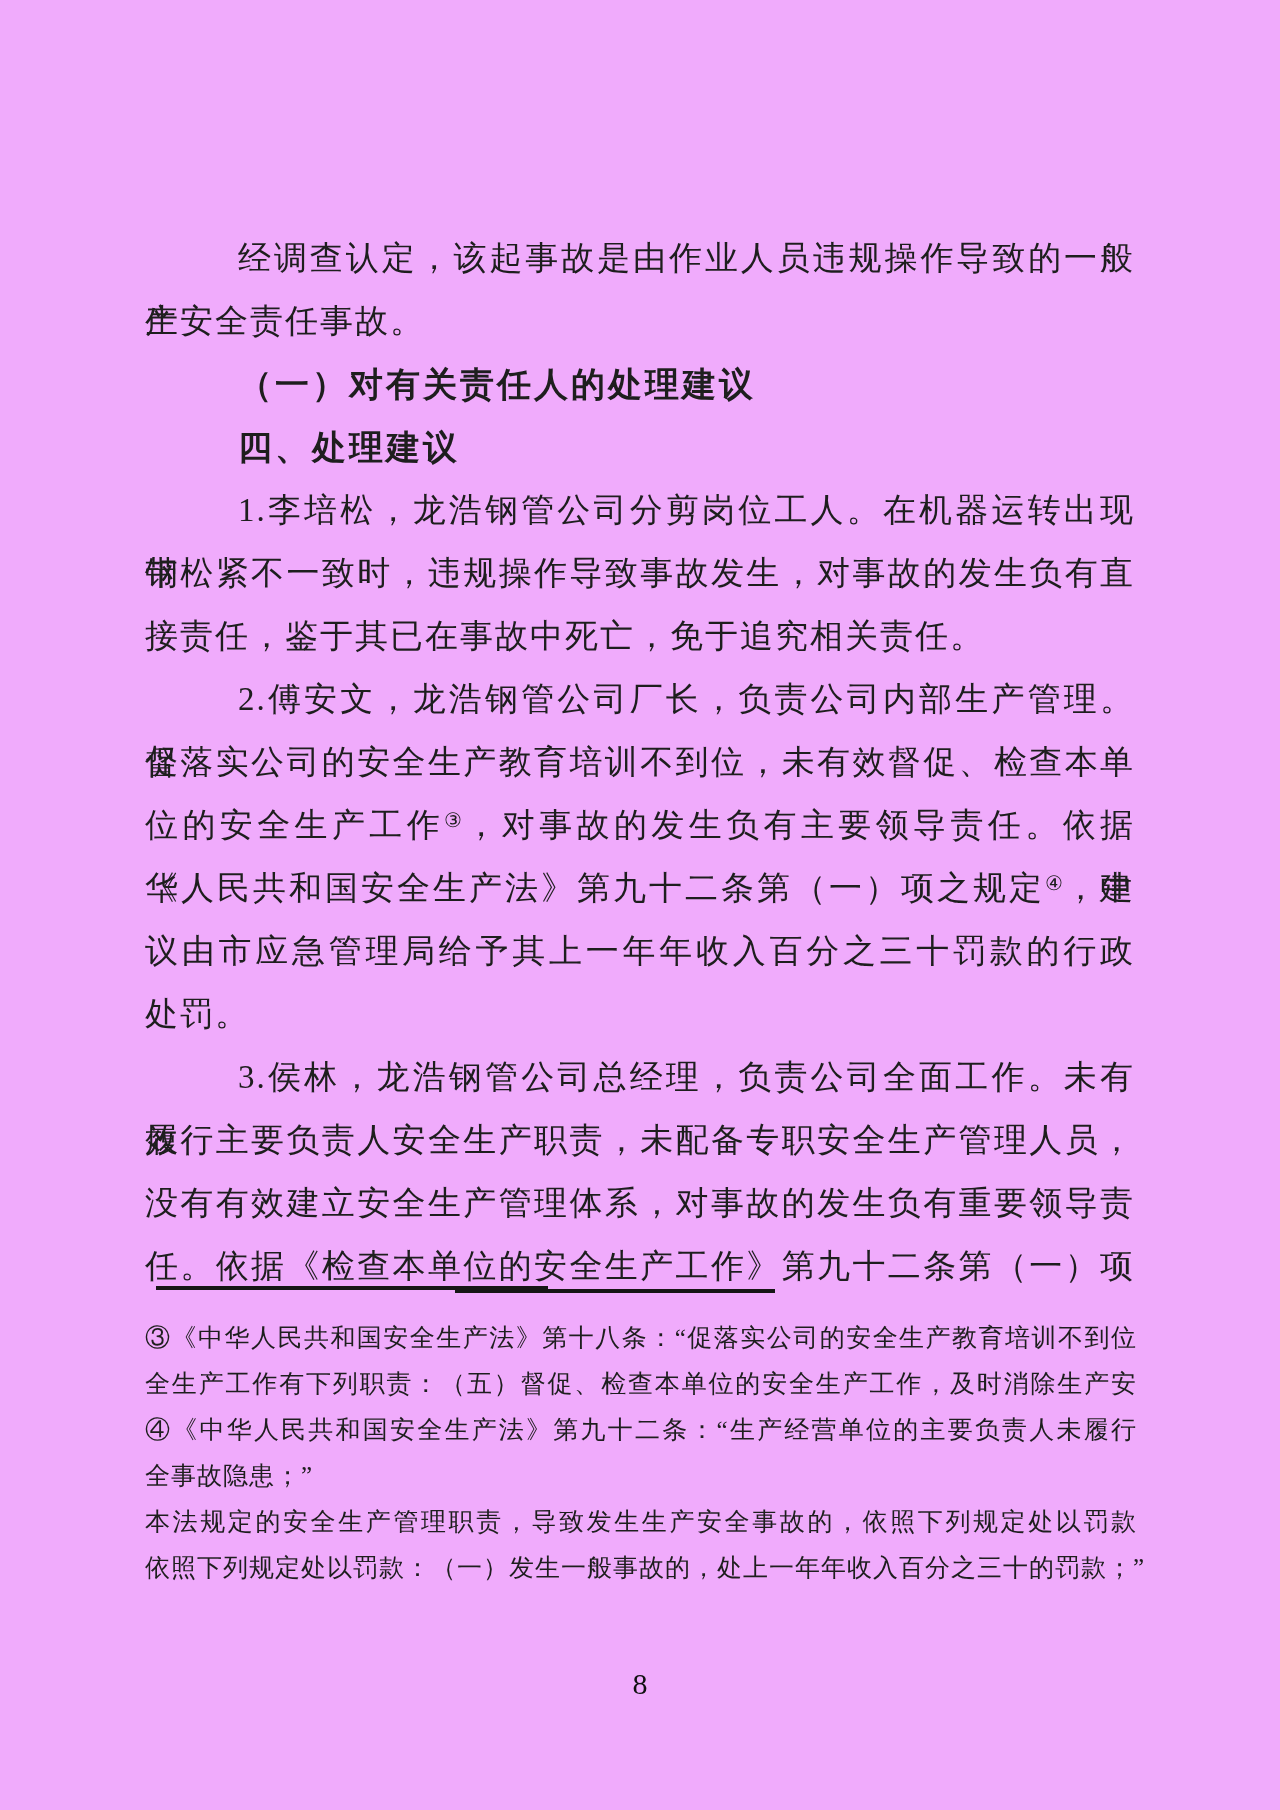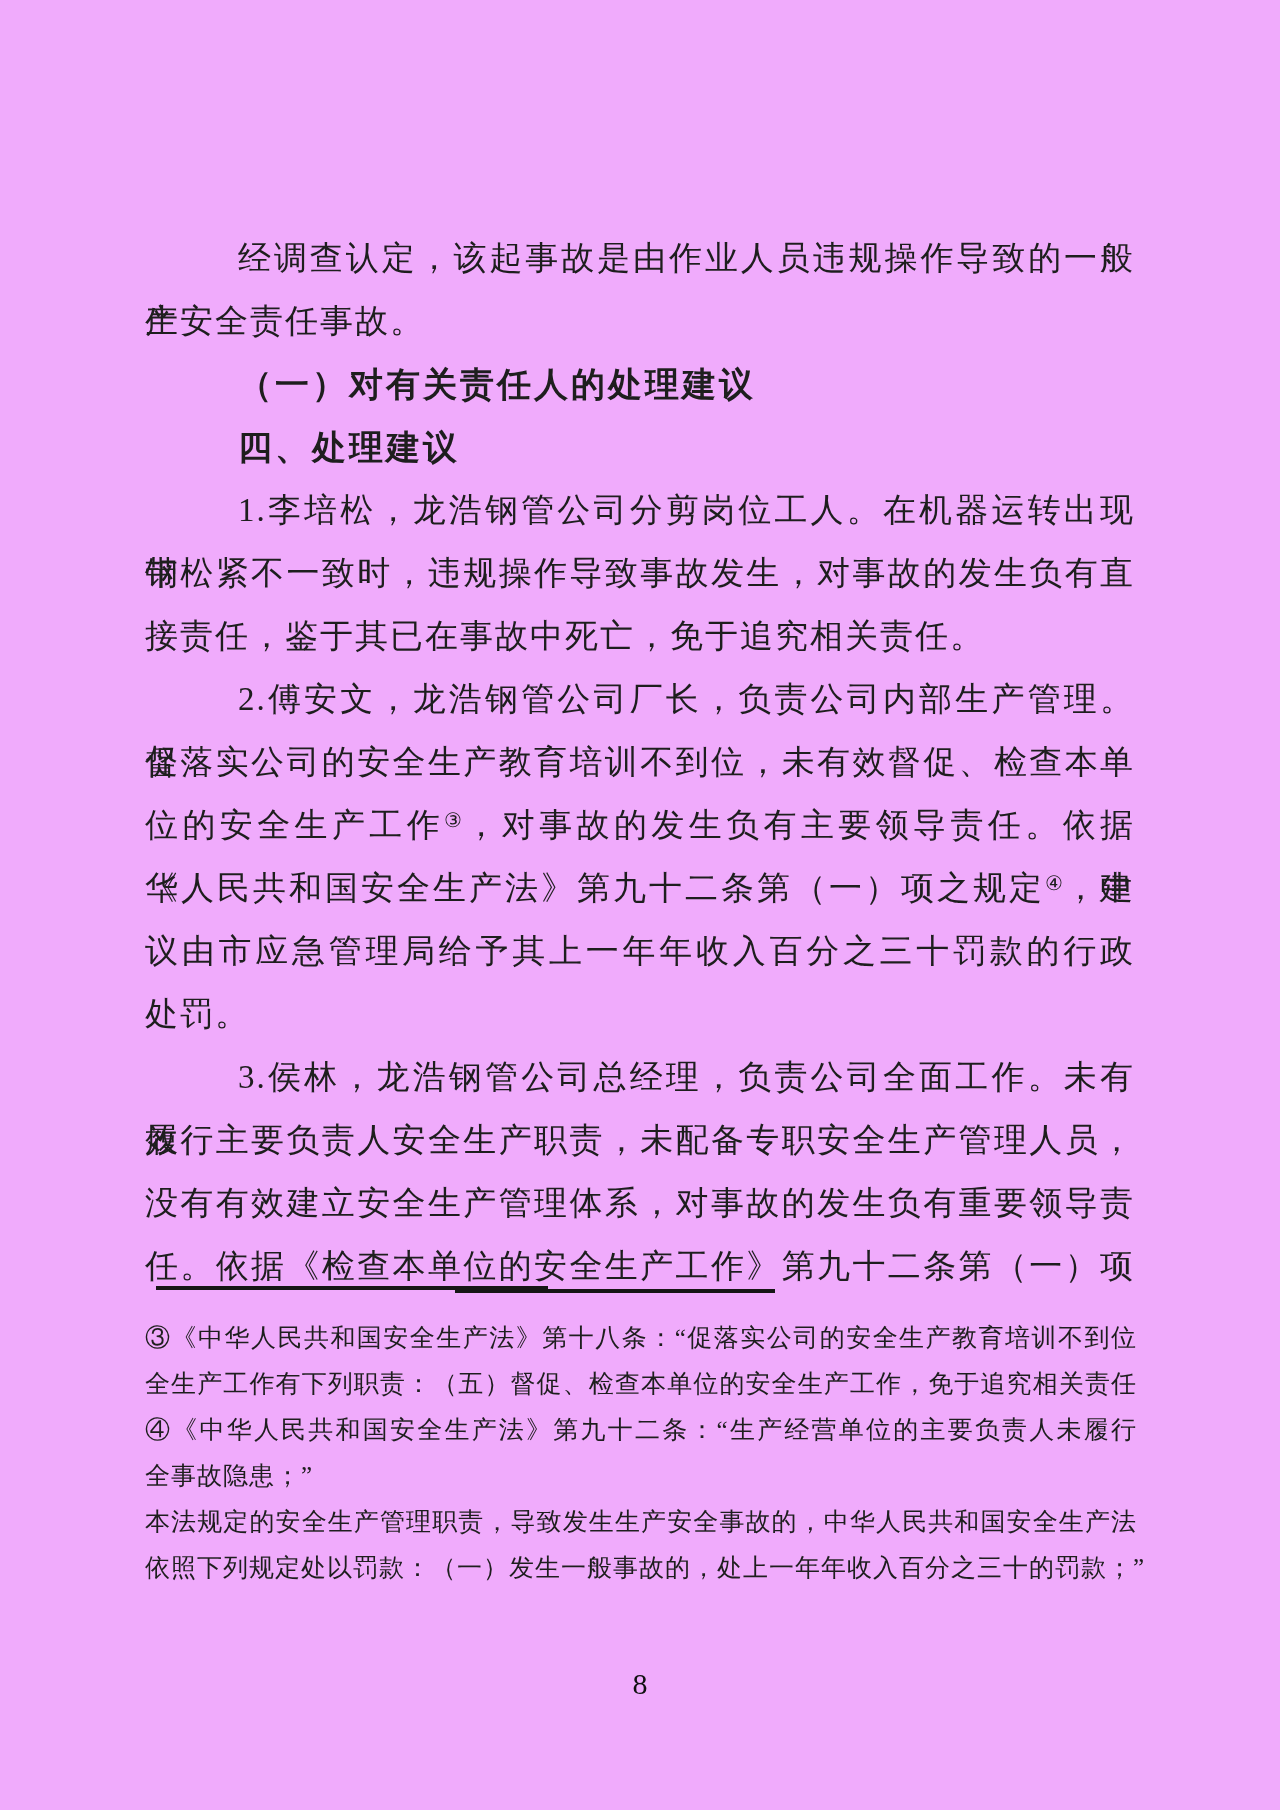--- a/index.html
+++ b/index.html
@@ -121,22 +121,22 @@
     <div class="bline jl">没有有效建立安全生产管理体系，对事故的发生负有重要领导责</div>
     <div class="bline jl">任。依据《检查本单位的安全生产工作》第九十二条第（一）项</div>
 
   </div>
 
   <div class="footnote-rule-1"></div>
   <div class="footnote-rule-2"></div>
 
   <div class="footnotes">
     <div class="fline jl">③《中华人民共和国安全生产法》第十八条：“促落实公司的安全生产教育培训不到位</div>
-    <div class="fline jl">全生产工作有下列职责：（五）督促、检查本单位的安全生产工作，免于追究相关责任</div>
+    <div class="fline jl">全生产工作有下列职责：（五）督促、检查本单位的安全生产工作，及时消除生产安</div>
     <div class="fline jl">④《中华人民共和国安全生产法》第九十二条：“生产经营单位的主要负责人未履行</div>
     <div class="fline">全事故隐患；”</div>
-    <div class="fline jl">本法规定的安全生产管理职责，导致发生生产安全事故的，中华人民共和国安全生产法</div>
+    <div class="fline jl">本法规定的安全生产管理职责，导致发生生产安全事故的，依照下列规定处以罚款</div>
     <div class="fline jl">依照下列规定处以罚款：（一）发生一般事故的，处上一年年收入百分之三十的罚款；”</div>
   </div>
 
   <div class="page-number">8</div>
 
 </div>
 
 </body></html>

